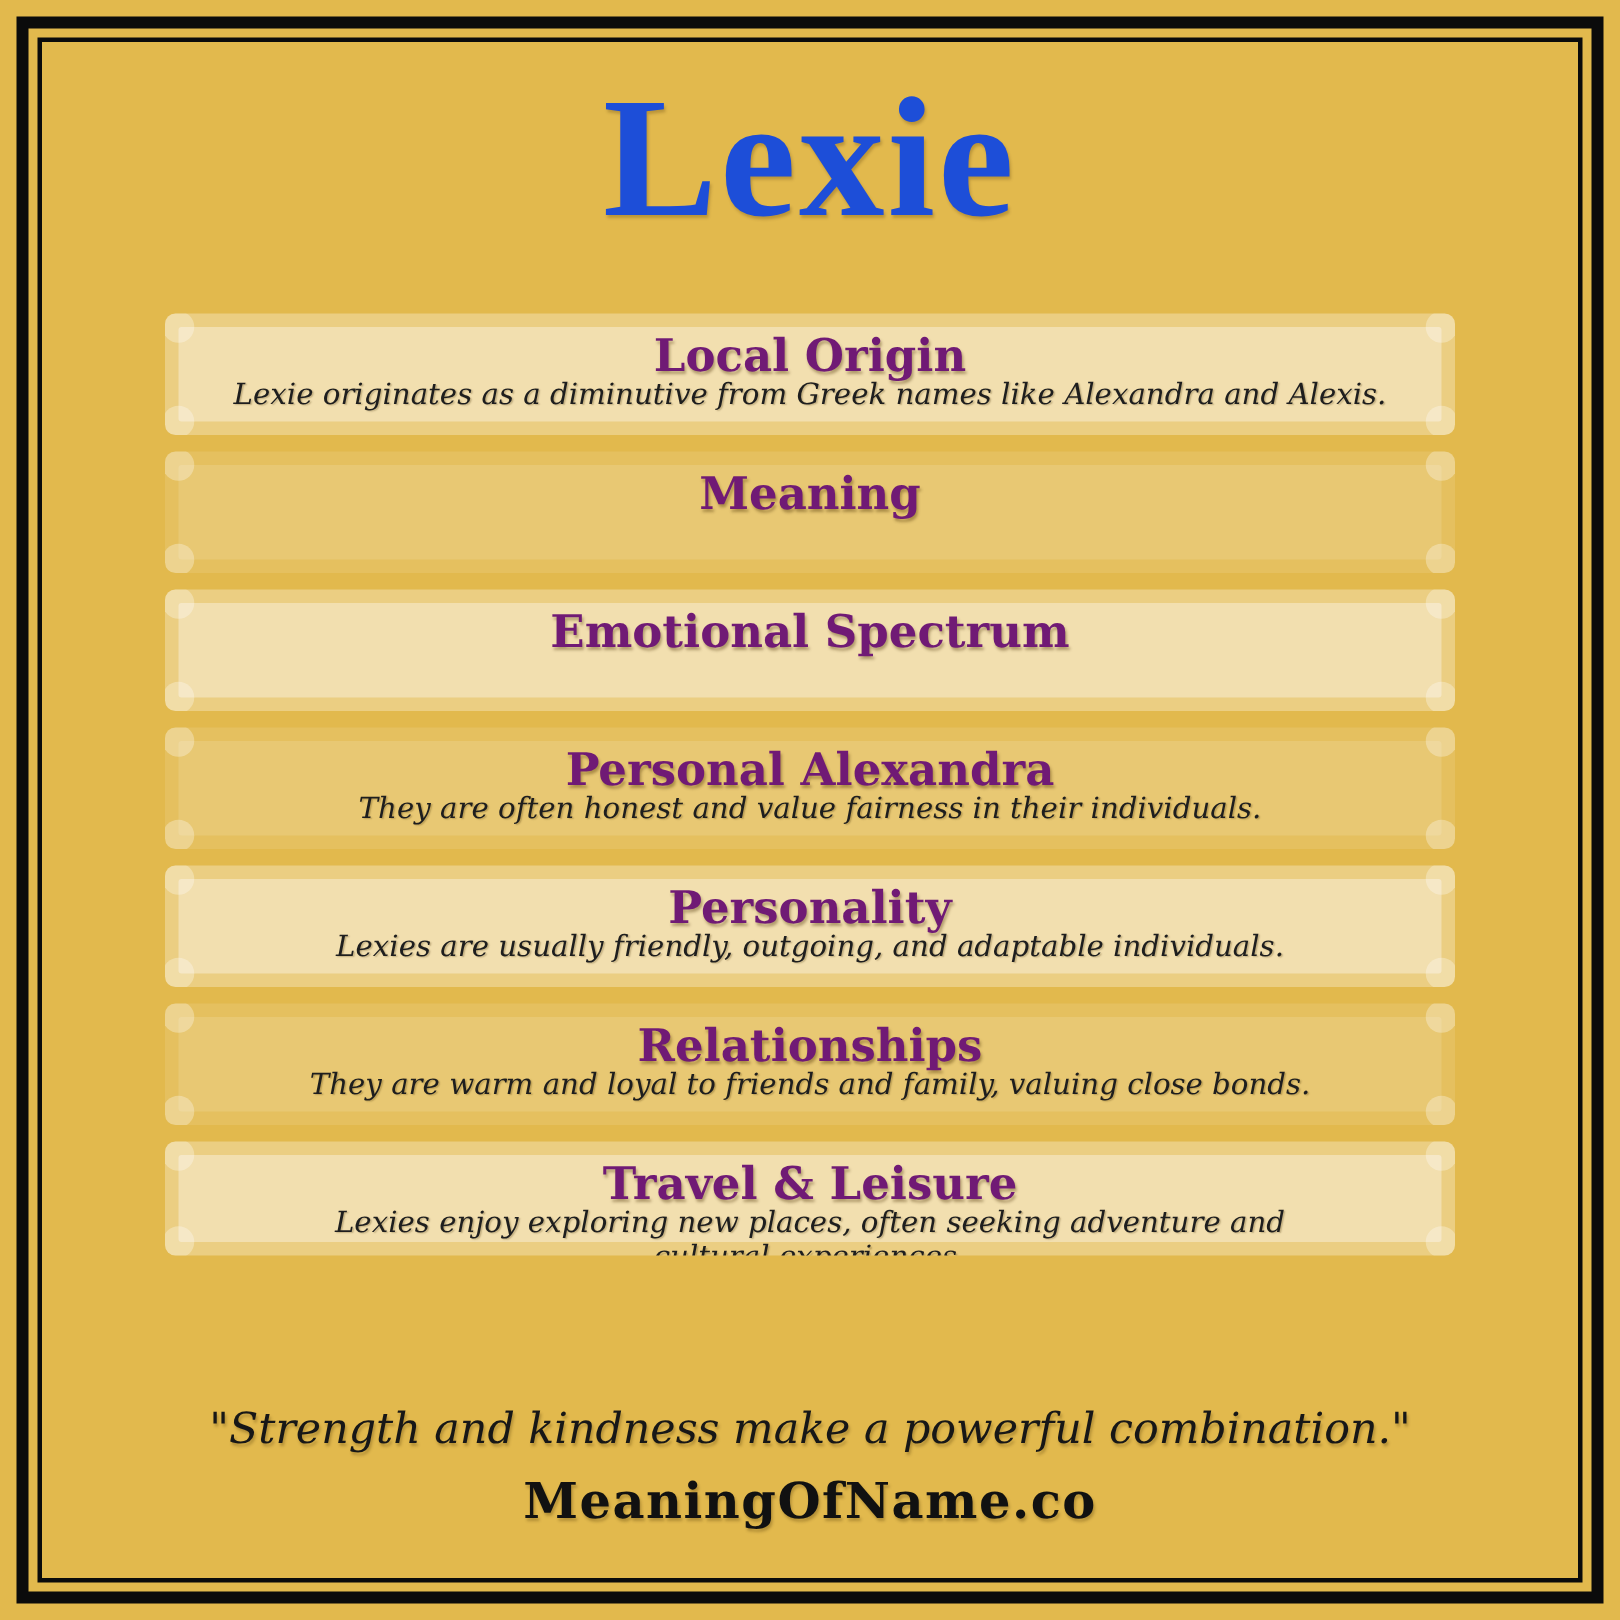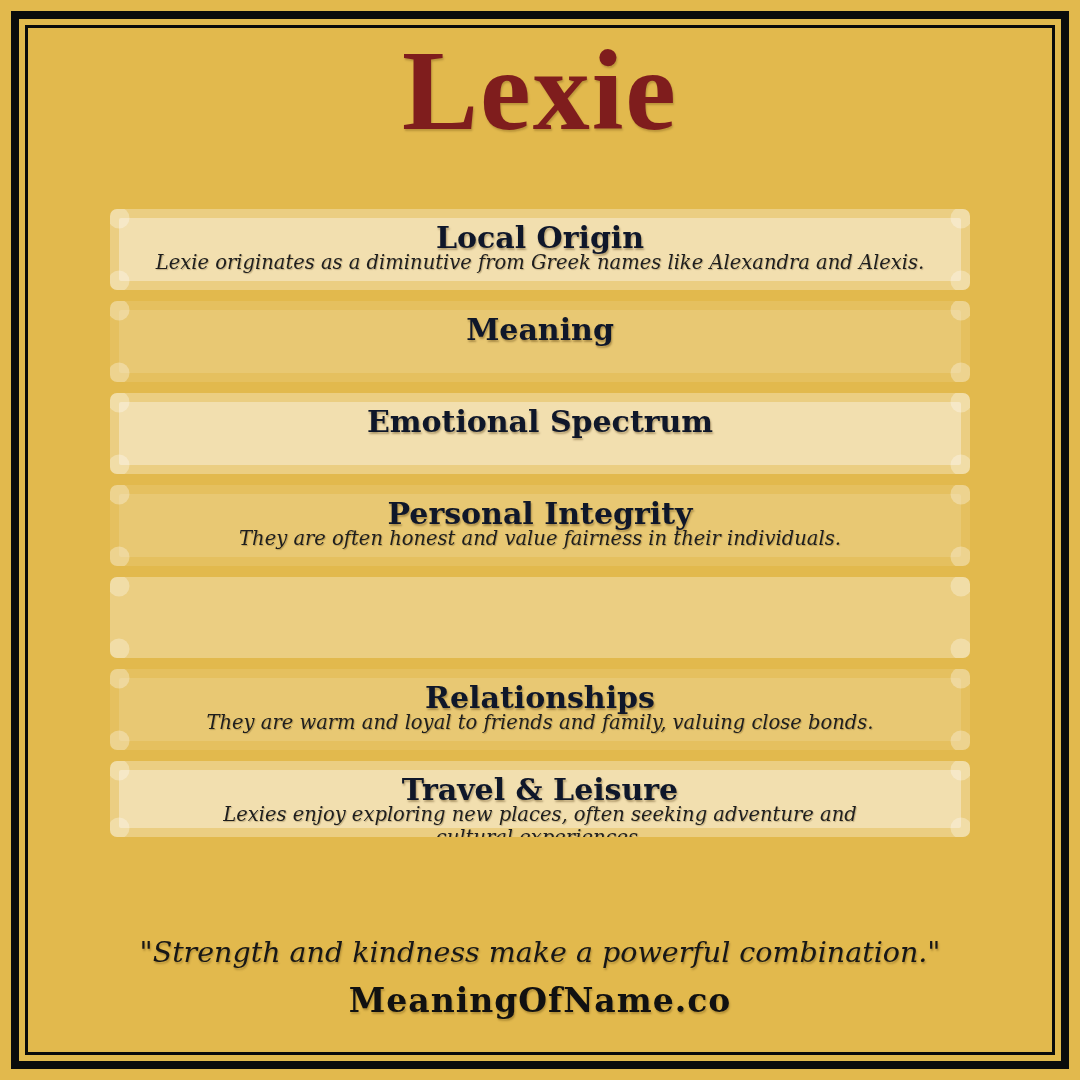--- a/index.html
+++ b/index.html
@@ -19,29 +19,29 @@
   }
   .frame-inner {
     position: absolute; inset: 25px;
     border: 3px solid #0b0b0b;
     pointer-events: none;
   }
 
   
   .title {
     position: absolute;
-    top: 34px; left: 0; right: 0;
+    top: 48px; left: 0; right: 0;
     margin: 0;
     text-align: center;
     font-family: "Liberation Serif", serif;
     font-weight: bold;
     font-size: 114px;
     line-height: 1.0;
     letter-spacing: 2px;
-    color: #7f1d1d;
+    color: #1d4ed8;
     text-shadow: 1px 2px 2px rgba(70,45,0,0.25);
   }
 
   
   .cards {
     position: absolute;
     top: 209px; left: 110px; right: 110px;
     display: flex;
     flex-direction: column;
     gap: 11px;
@@ -65,21 +65,21 @@
     border-radius: 2px;
   }
   .card.light .card-inner { background: rgba(255,255,255,0.36); }
   .card.dark  .card-inner { background: rgba(255,255,255,0.13); }
 
   .card-heading {
     margin: 0;
     font-size: 30px;
     font-weight: bold;
     line-height: 33px;
-    color: #0f172a;
+    color: #701a75;
     text-shadow: 1px 2px 2px rgba(70,45,0,0.38);
   }
   .card-body {
     margin: -3px 0 0;
     font-size: 19.5px;
     line-height: 23px;
     color: #1e1e1e;
     text-shadow: 1px 1px 1px rgba(70,45,0,0.28);
     font-style: italic;
   }
@@ -164,30 +164,34 @@
       <h2 class="card-heading">Emotional Spectrum</h2>
     </div>
   </div>
 
   <div class="card dark">
     <span class="dot tl"></span>
     <span class="dot tr"></span>
     <span class="dot bl"></span>
     <span class="dot br"></span>
     <div class="card-inner">
-      <h2 class="card-heading">Personal Integrity</h2>
+      <h2 class="card-heading">Personal Alexandra</h2>
       <p class="card-body">They are often honest and value fairness in their individuals.</p>
     </div>
   </div>
 
   <div class="card light">
     <span class="dot tl"></span>
     <span class="dot tr"></span>
     <span class="dot bl"></span>
     <span class="dot br"></span>
+    <div class="card-inner">
+      <h2 class="card-heading">Personality</h2>
+      <p class="card-body">Lexies are usually friendly, outgoing, and adaptable individuals.</p>
+    </div>
   </div>
 
   <div class="card dark">
     <span class="dot tl"></span>
     <span class="dot tr"></span>
     <span class="dot bl"></span>
     <span class="dot br"></span>
     <div class="card-inner">
       <h2 class="card-heading">Relationships</h2>
       <p class="card-body">They are warm and loyal to friends and family, valuing close bonds.</p>

